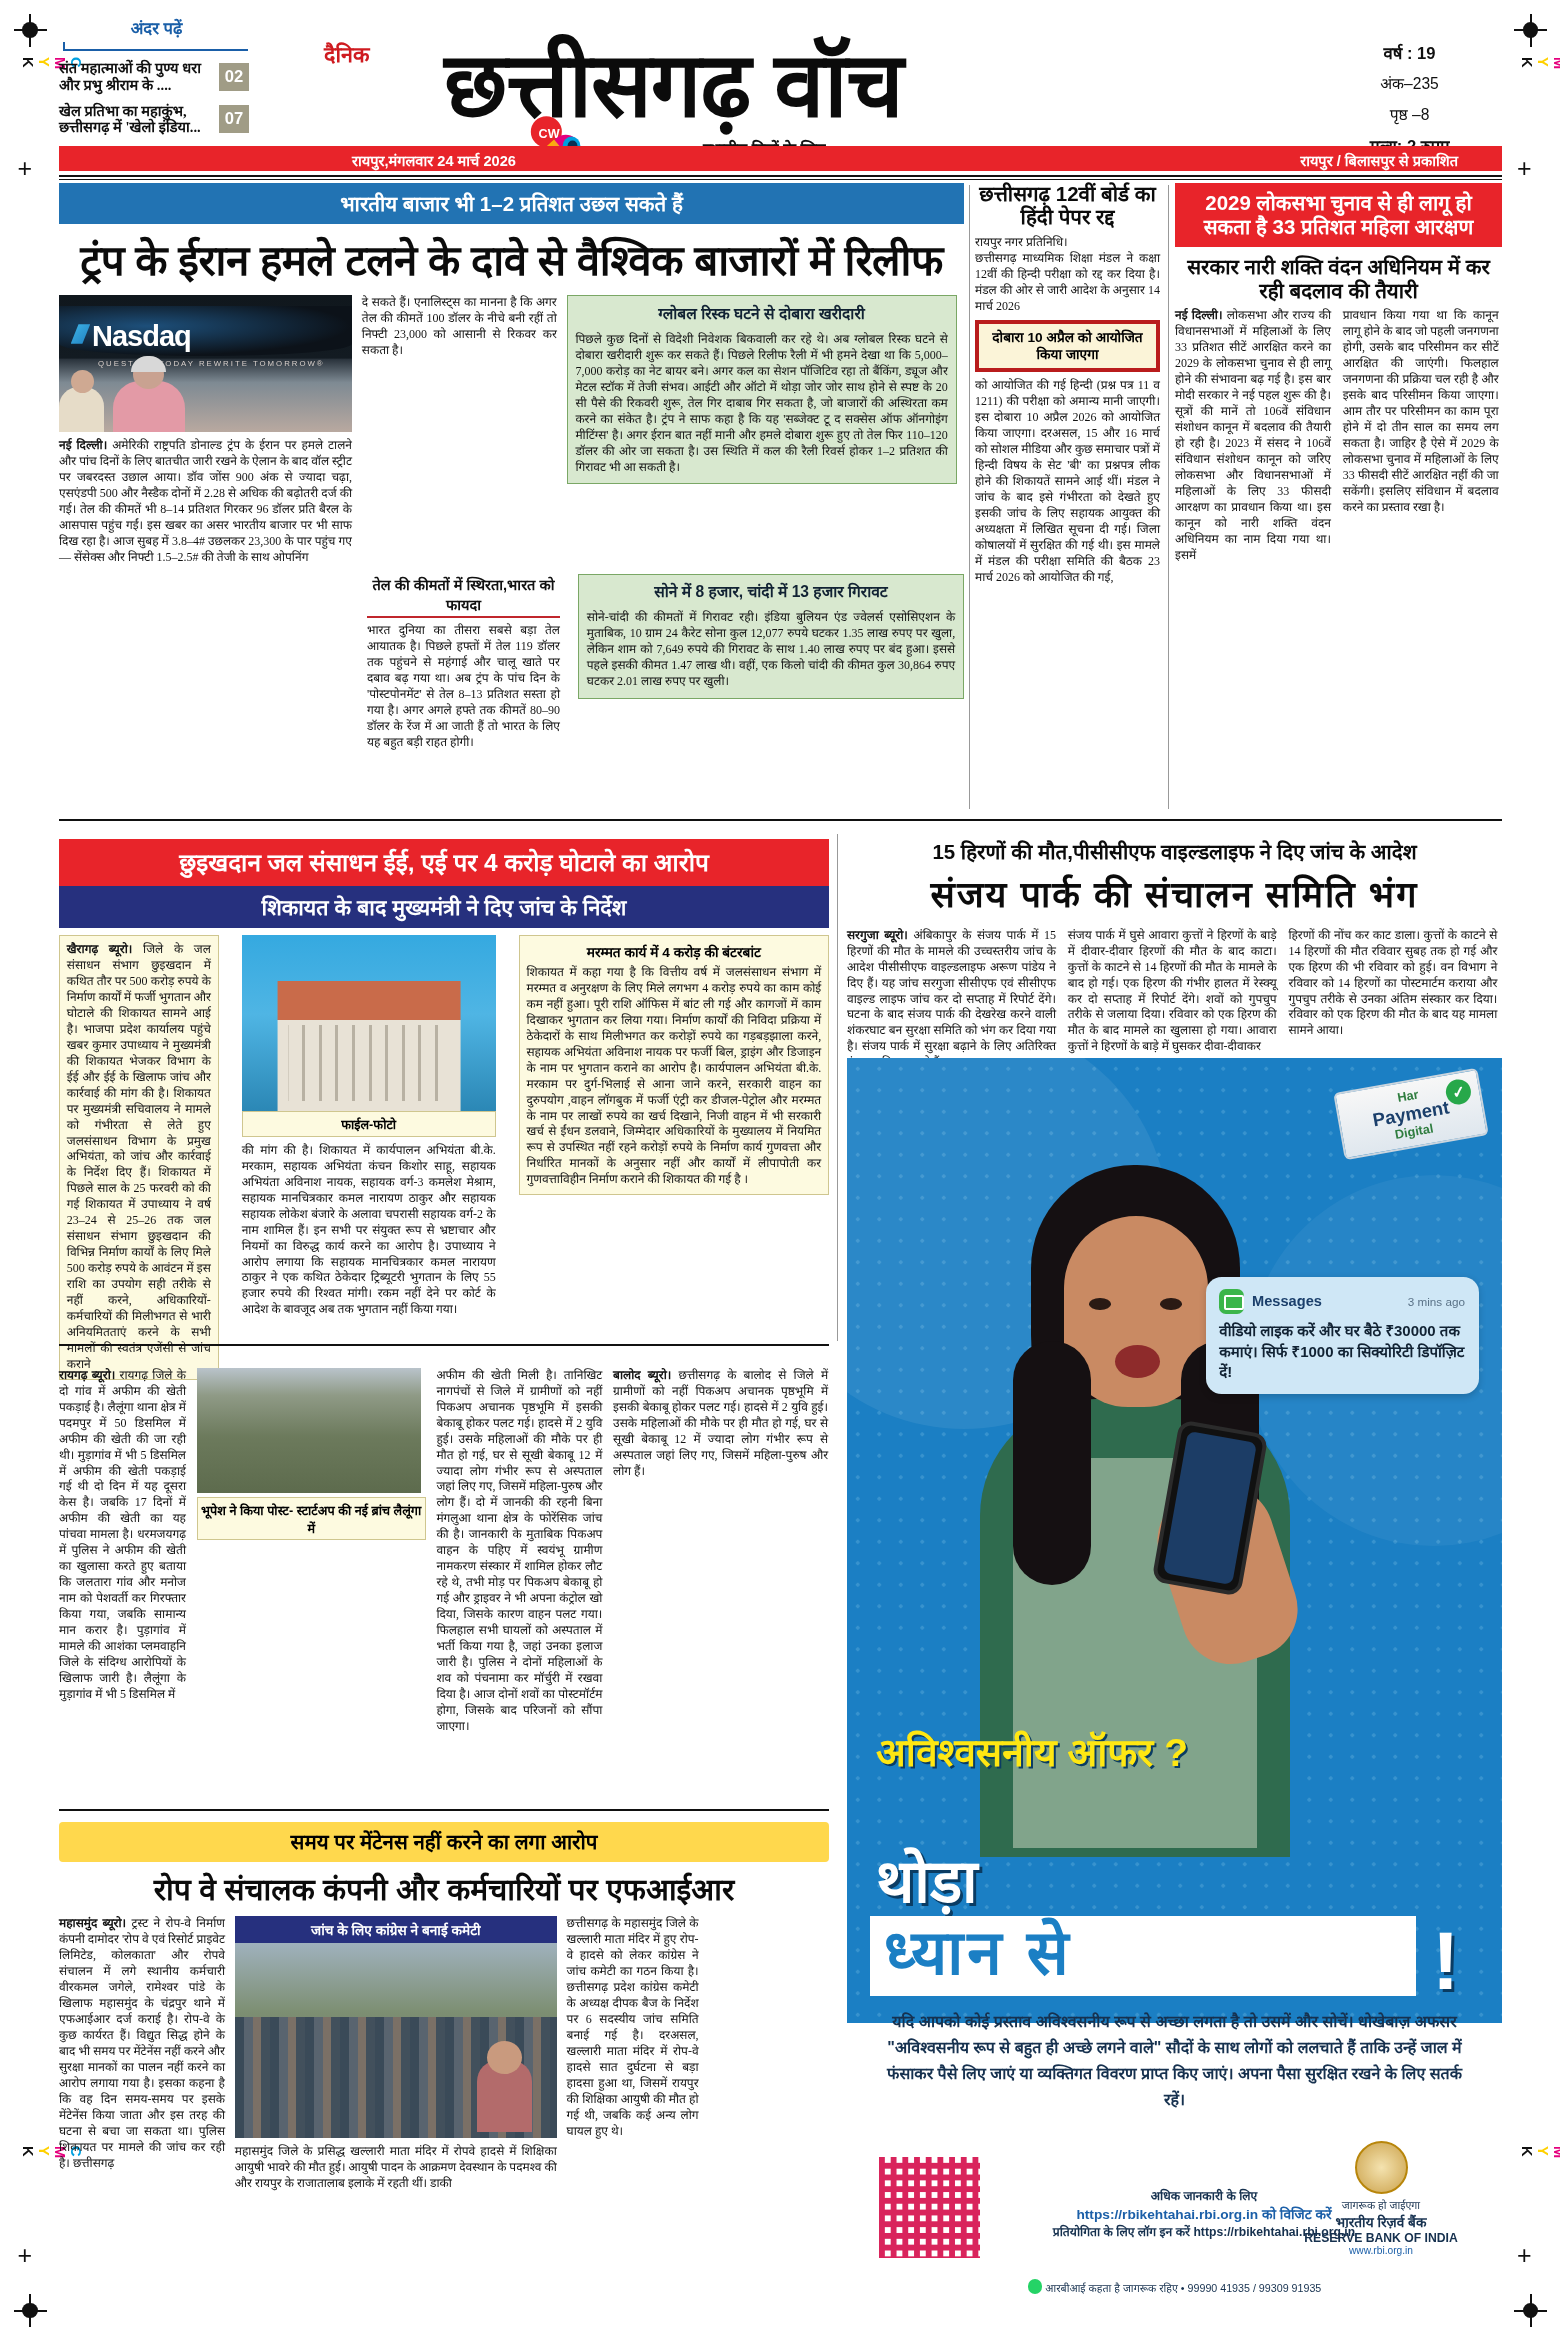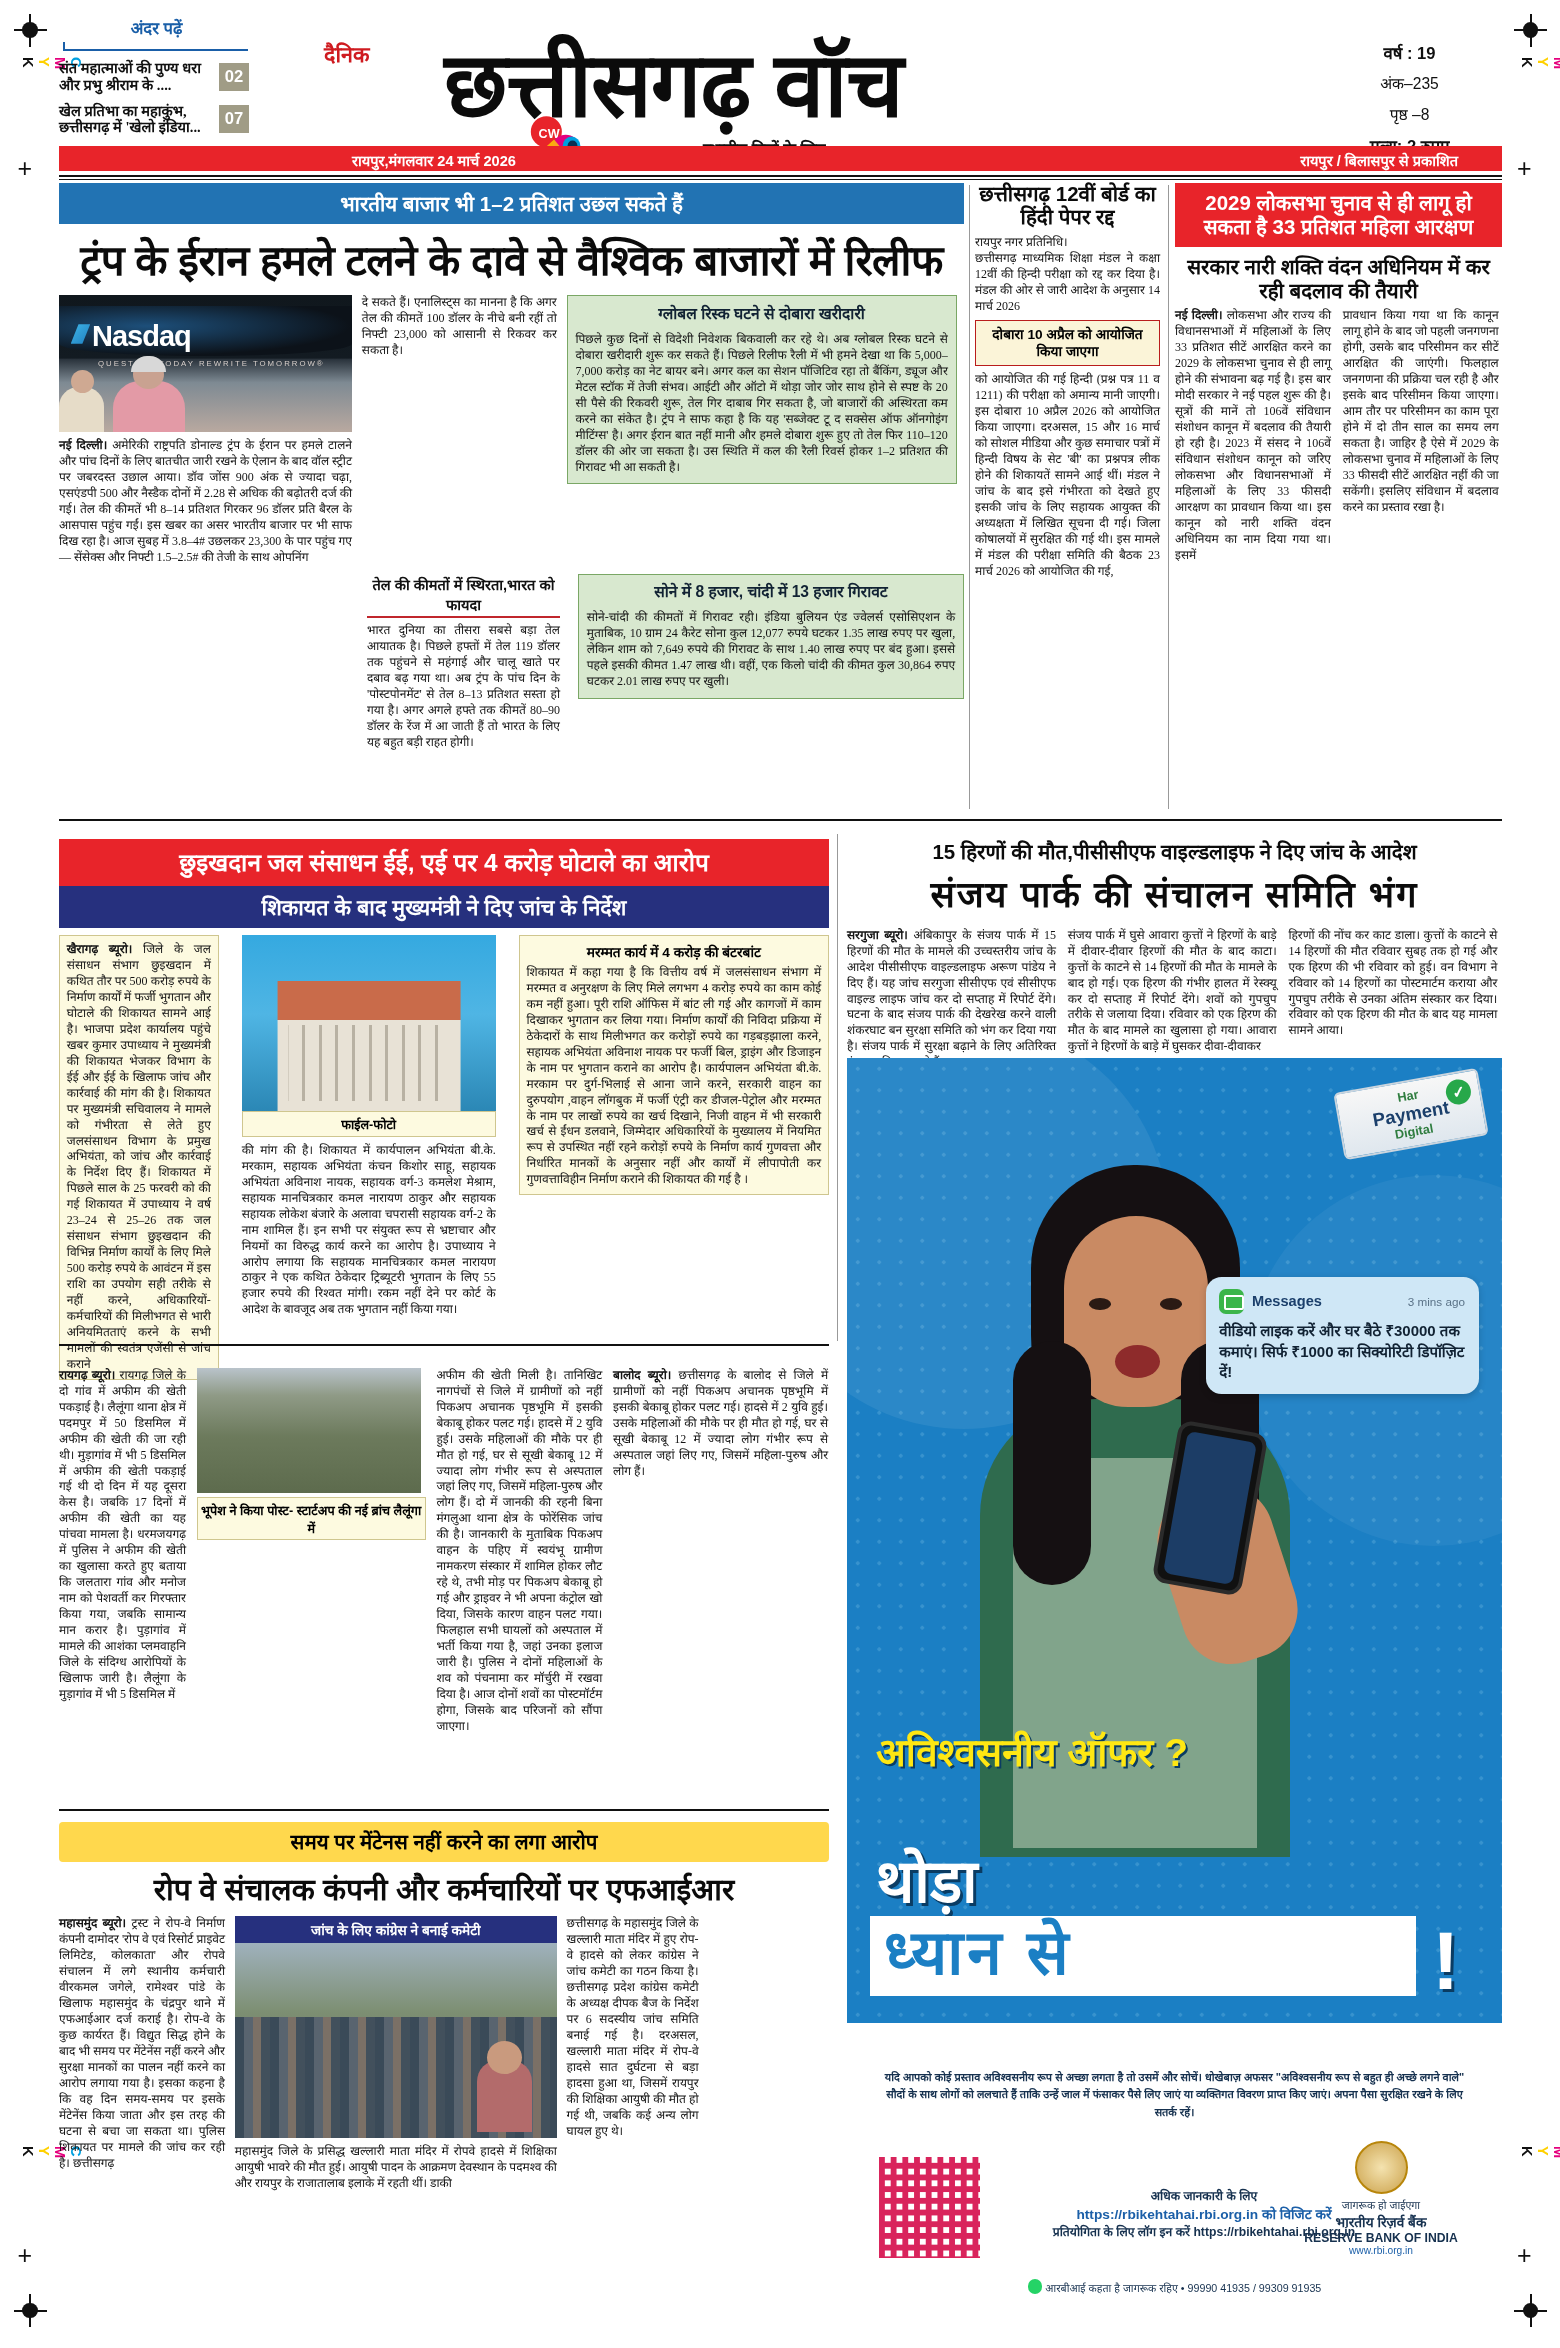--- a/index.html
+++ b/index.html
@@ -92,21 +92,21 @@
   .greenbox { background:#d8e8cf; border:1px solid #7aa765; padding:5.9px 7.8px 7.8px; }
   .greenbox .gh { text-align:center; font-family:"Liberation Sans",sans-serif; font-weight:bold;
                   font-size:15.6px; color:#123; padding-bottom:3.9px; margin-bottom:3.9px; }
   .redrule-head { text-align:center; font-family:"Liberation Sans",sans-serif; font-weight:bold;
                   font-size:14.6px; color:#111; border-bottom:2px solid #c0262c; padding-bottom:2.9px; margin-bottom:4.9px;}
 
   
   .c12 { position:absolute; left:975px; top:183px; width:185px; }
   .c12 h2 { text-align:center; font-family:"Liberation Sans",sans-serif; font-weight:bold;
             font-size:20.5px; line-height:1.12; color:#0b0b0b; }
-  .c12box { background:#fbf4d8; border:1px solid #b91c1c; text-align:center; margin:5.9px 0;
+  .c12box { background:#fbf4d8; border:4px solid #b91c1c; text-align:center; margin:5.9px 0;
             font-family:"Liberation Sans",sans-serif; font-weight:bold; font-size:13.7px; padding:4.9px 3.9px; line-height:1.25;}
 
   
   .rcol { position:absolute; left:1175px; top:183px; width:327px; }
   .redhead { background:#e8242a; color:#fff; text-align:center; font-family:"Liberation Sans",sans-serif;
              font-weight:bold; font-size:20.5px; line-height:1.16; padding:7.8px 5.9px 8.8px; }
   .rsub { text-align:center; font-family:"Liberation Sans",sans-serif; font-weight:bold; font-size:20.5px;
           line-height:1.16; color:#0b0b0b; padding:7.8px 0 5.9px;}
 
   .vline { position:absolute; width:1px; background:#999; }
@@ -189,22 +189,22 @@
 
   .ad-h1 { position:absolute; left:29px; top:673px; font-family:"Liberation Sans",sans-serif;
       font-weight:bold; font-size:39px; color:#ffe712; line-height:1.12; text-shadow:2px 2px 0 #0a3c63;}
   .ad-h2 { position:absolute; left:29px; top:780px; font-family:"Liberation Sans",sans-serif;
       font-weight:bold; font-size:60px; color:#fff; text-shadow:2.9px 2.9px 0 #0a3c63;}
   .ad-h3box { position:absolute; left:23.4px; top:858px; width:546px; background:#fff; padding:5.9px 13.7px 11.7px;}
   .ad-h3 { font-family:"Liberation Sans",sans-serif; font-weight:bold; font-size:62px; color:#1b7fc4;
       letter-spacing:3.9px; line-height:1;}
   .ad-bang { position:absolute; left:585px; top:856px; font-family:"Liberation Sans",sans-serif;
       font-weight:bold; font-size:82px; color:#fff; text-shadow:2.9px 2.9px 0 #0a3c63;}
-  .ad-para { position:absolute; left:29px; bottom:194px; width:597px; color:#16314f;
-      font-family:"Liberation Sans",sans-serif; font-size:11px; line-height:1.62; text-align:center; font-weight:600;}
+  .ad-para { position:absolute; left:29px; bottom:203px; width:597px; color:#16314f;
+      font-family:"Liberation Sans",sans-serif; font-size:16px; line-height:1.62; text-align:center; font-weight:600;}
   .qr { position:absolute; left:29px; bottom:55px; width:107px; height:107px; background:#fff;
       background-image:
         repeating-linear-gradient(0deg,#d9245c 0 5.9px, transparent 5.9px 11.7px),
         repeating-linear-gradient(90deg,#d9245c 0 5.9px, transparent 5.9px 11.7px);
       background-size:11.7px 11.7px; border:3.9px solid #fff;}
   .ad-links { position:absolute; left:152px; bottom:76px; width:410px; text-align:center;}
   .ad-links .ln1 { font-family:"Liberation Sans",sans-serif; font-size:12.2px; color:#16314f; font-weight:bold;}
   .ad-links .ln2 { font-family:"Liberation Sans",sans-serif; font-size:13.7px; color:#1b5fa8; font-weight:bold;}
   .rbi-logo { position:absolute; right:33px; bottom:60px; width:176px; text-align:center;}
   .rbi-seal { width:53px;height:53px;border-radius:50%;border:2.9px solid #b8860b; margin:0 auto 3.9px;

